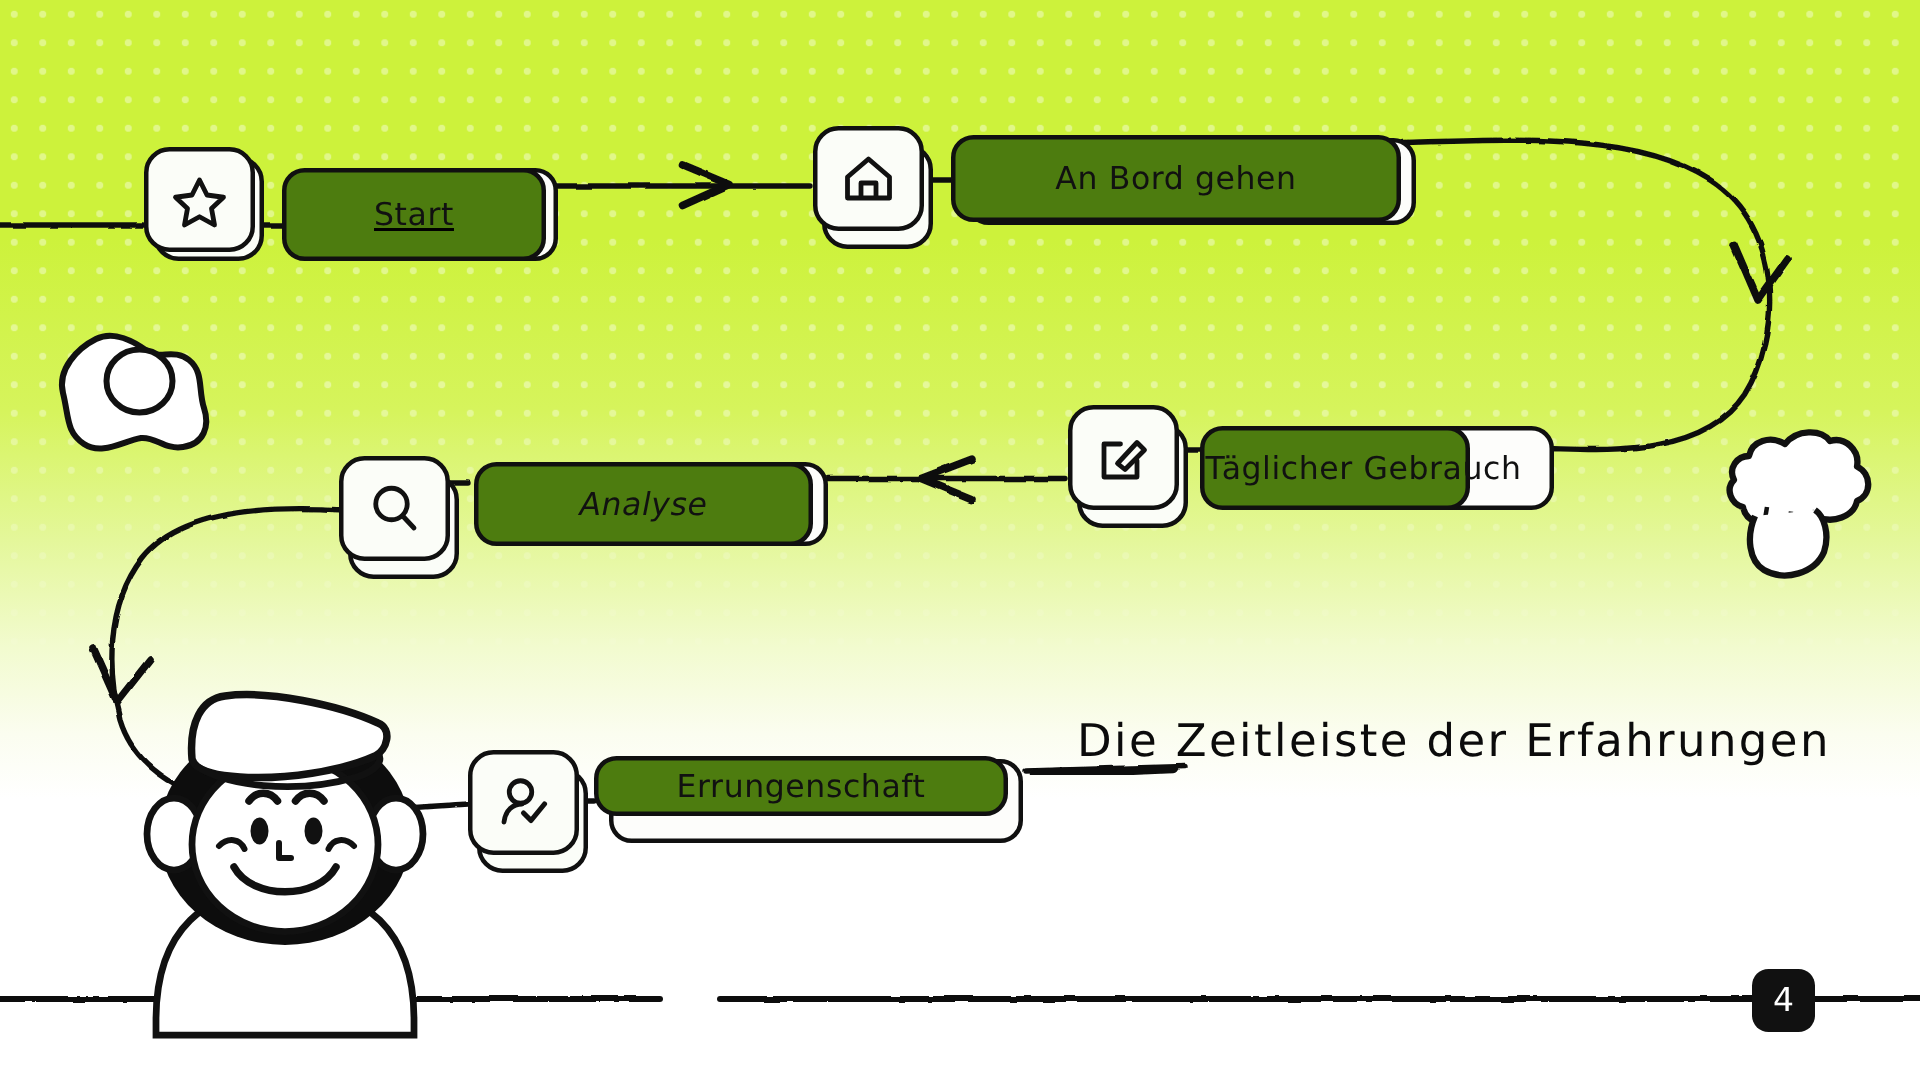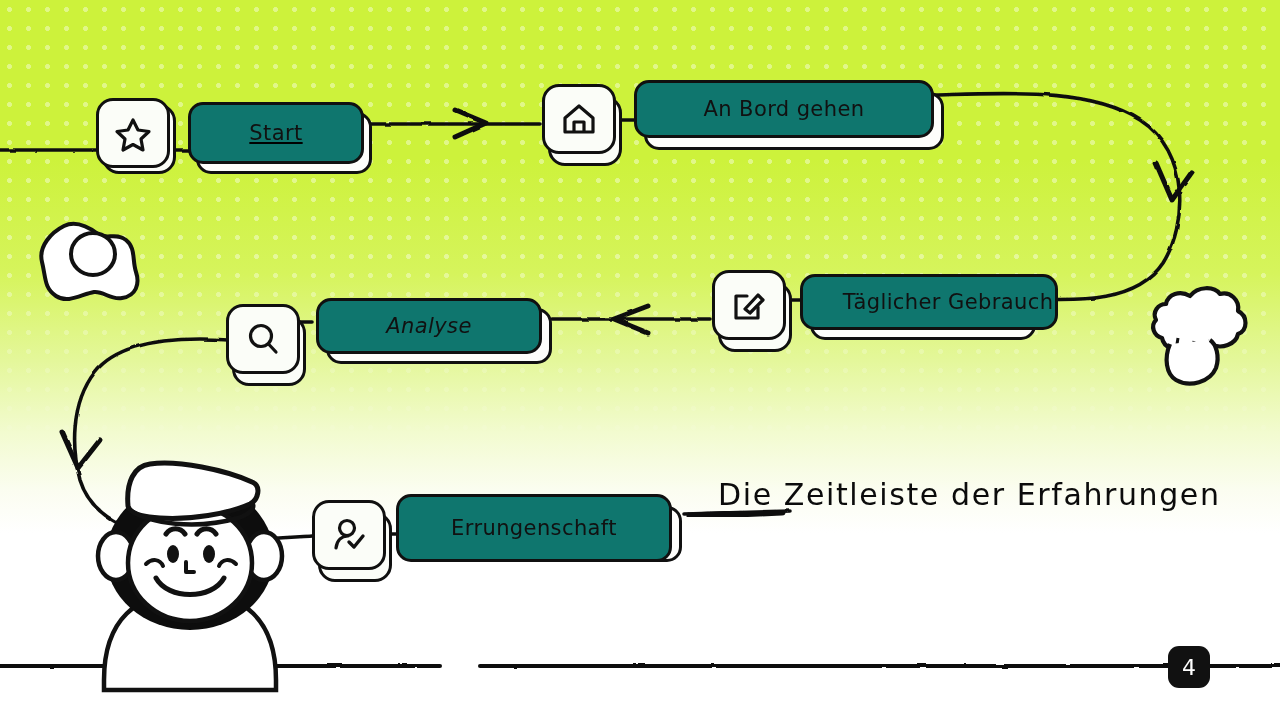--- a/index.html
+++ b/index.html
@@ -50,25 +50,26 @@
   .icon-box-back{
     position:absolute;
     width:74px; height:70px;
     background:#fbfdf8;
     border:3.4px solid #101010;
     border-radius:17px;
     z-index:2;
   }
   .label-box{
     position:absolute;
-    background:#0f766e;
+    background:#4d7c0f;
     border:3.4px solid #101010;
     border-radius:15px;
     display:flex; align-items:center; justify-content:center;
     z-index:3;
+    margin-top:10px;
   }
   .label-box-back{
     position:absolute;
     background:#fdfdfb;
     border:3.4px solid #101010;
     border-radius:15px;
     z-index:2;
   }
   .label-text{
     font-family:"DejaVu Sans", sans-serif;
@@ -235,21 +236,21 @@
 
   <div class="node">
     <div class="icon-box-back" style="left:718px; top:282px;"></div>
     <div class="icon-box" style="left:712px; top:270px;">
       <svg width="42" height="42" viewBox="0 0 42 42">
         <path d="M30 23 L30 34 L8 34 L8 12 L19 12" fill="none" stroke="#111111" stroke-width="3.2" stroke-linejoin="round" stroke-linecap="round"></path>
         <path d="M17 25 L30 11 L35 16 L22 29 Z" fill="none" stroke="#111111" stroke-width="3.2" stroke-linejoin="round"></path>
       </svg>
     </div>
     <div class="label-box-back" style="left:810px; top:284px; width:226px; height:56px;"></div>
-    <div class="label-box" style="left:800px; top:274px; width:258px; height:56px;padding-left:38px;">
+    <div class="label-box" style="left:800px; top:274px; width:180px; height:56px;padding-left:38px;">
       <span class="label-text">Täglicher Gebrauch</span>
     </div>
   </div>
 
   <div class="node">
     <div class="icon-box-back" style="left:232px; top:316px;"></div>
     <div class="icon-box" style="left:226px; top:304px;">
       <svg width="42" height="42" viewBox="0 0 42 42">
         <circle cx="19" cy="18" r="10.5" fill="none" stroke="#111111" stroke-width="3.2"></circle>
         <path d="M26.5 26 L34 34" fill="none" stroke="#111111" stroke-width="3.2" stroke-linecap="round"></path>
@@ -264,21 +265,21 @@
   <div class="node">
     <div class="icon-box-back" style="left:318px; top:512px;"></div>
     <div class="icon-box" style="left:312px; top:500px;">
       <svg width="42" height="42" viewBox="0 0 42 42">
         <circle cx="19" cy="14" r="7.5" fill="none" stroke="#111111" stroke-width="3.2"></circle>
         <path d="M8 34 C9 26, 14 22, 20 22" fill="none" stroke="#111111" stroke-width="3.2" stroke-linecap="round"></path>
         <path d="M21 28 L26 33 L35 22" fill="none" stroke="#111111" stroke-width="3.4" stroke-linecap="round" stroke-linejoin="round"></path>
       </svg>
     </div>
     <div class="label-box-back" style="left:406px; top:506px; width:276px; height:56px;"></div>
-    <div class="label-box" style="left:396px; top:494px; width:276px; height:68px;">
+    <div class="label-box" style="left:396px; top:494px; width:276px; height:40px;">
       <span class="label-text">Errungenschaft</span>
     </div>
   </div>
 
   <div class="title" style="left:718px; top:477px;">Die Zeitleiste der Erfahrungen</div>
 
   <div class="page-badge" style="left:1168px; top:646px;">4</div>
 
 </div>
 

